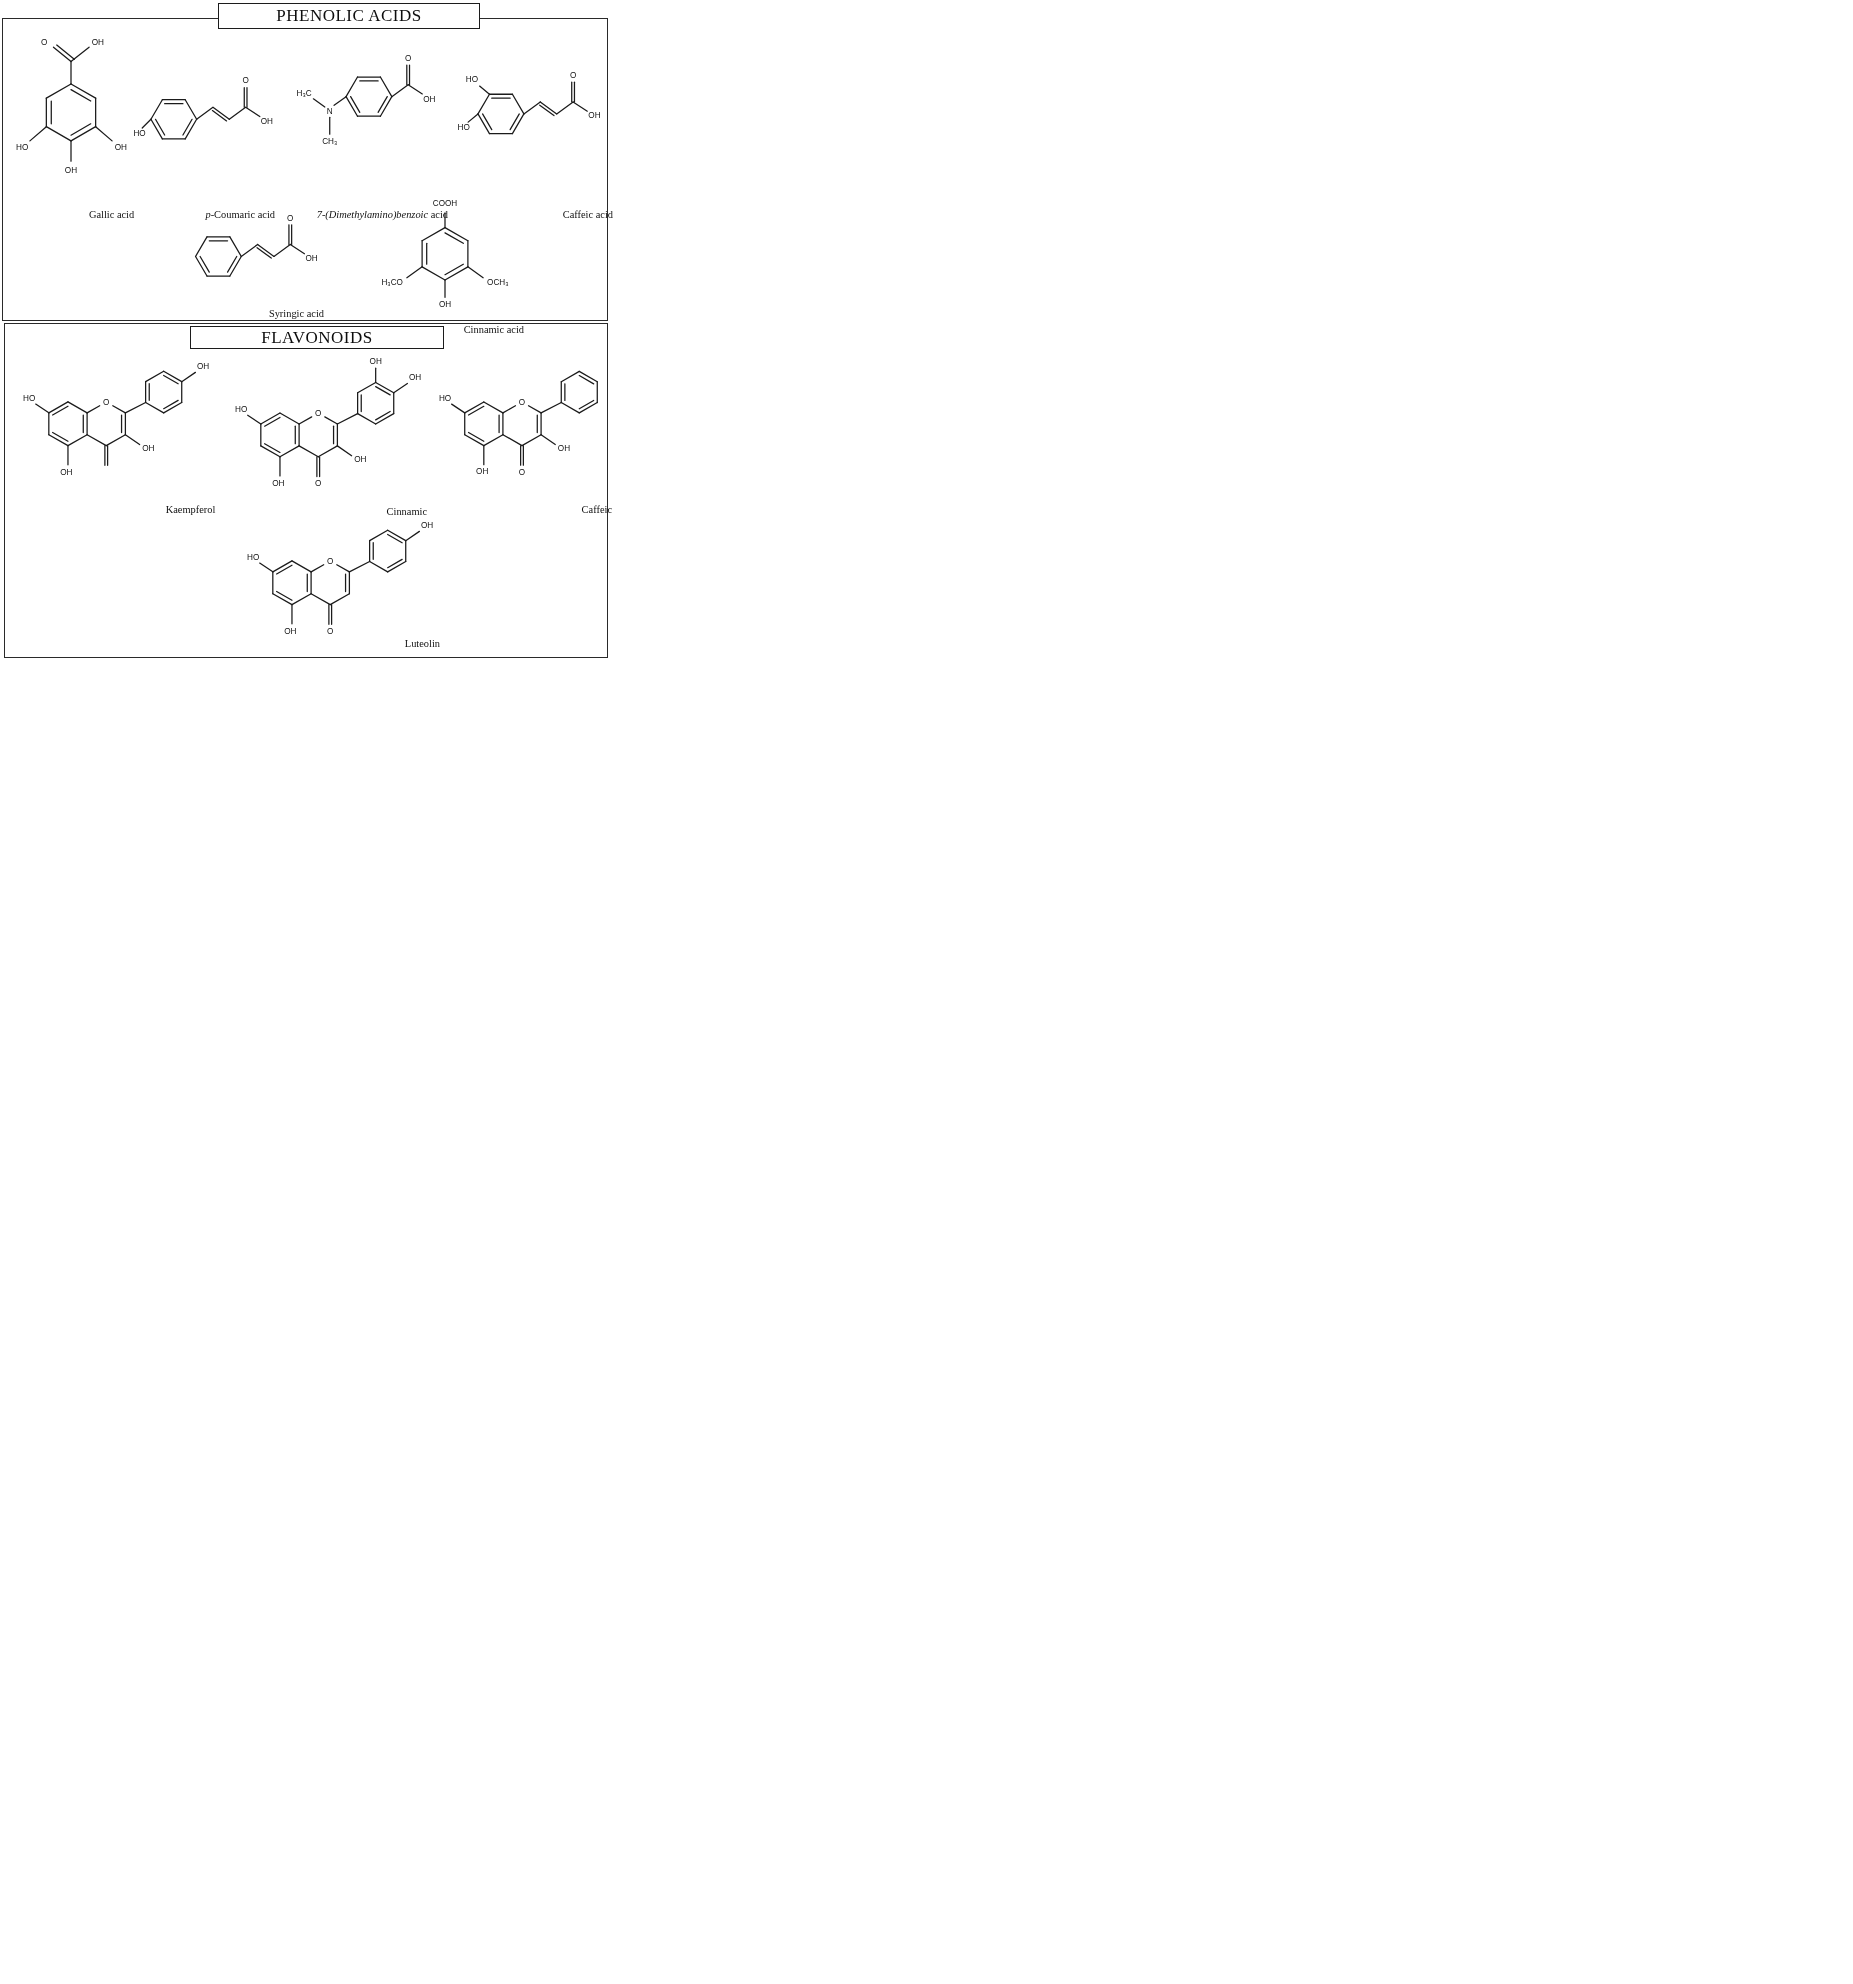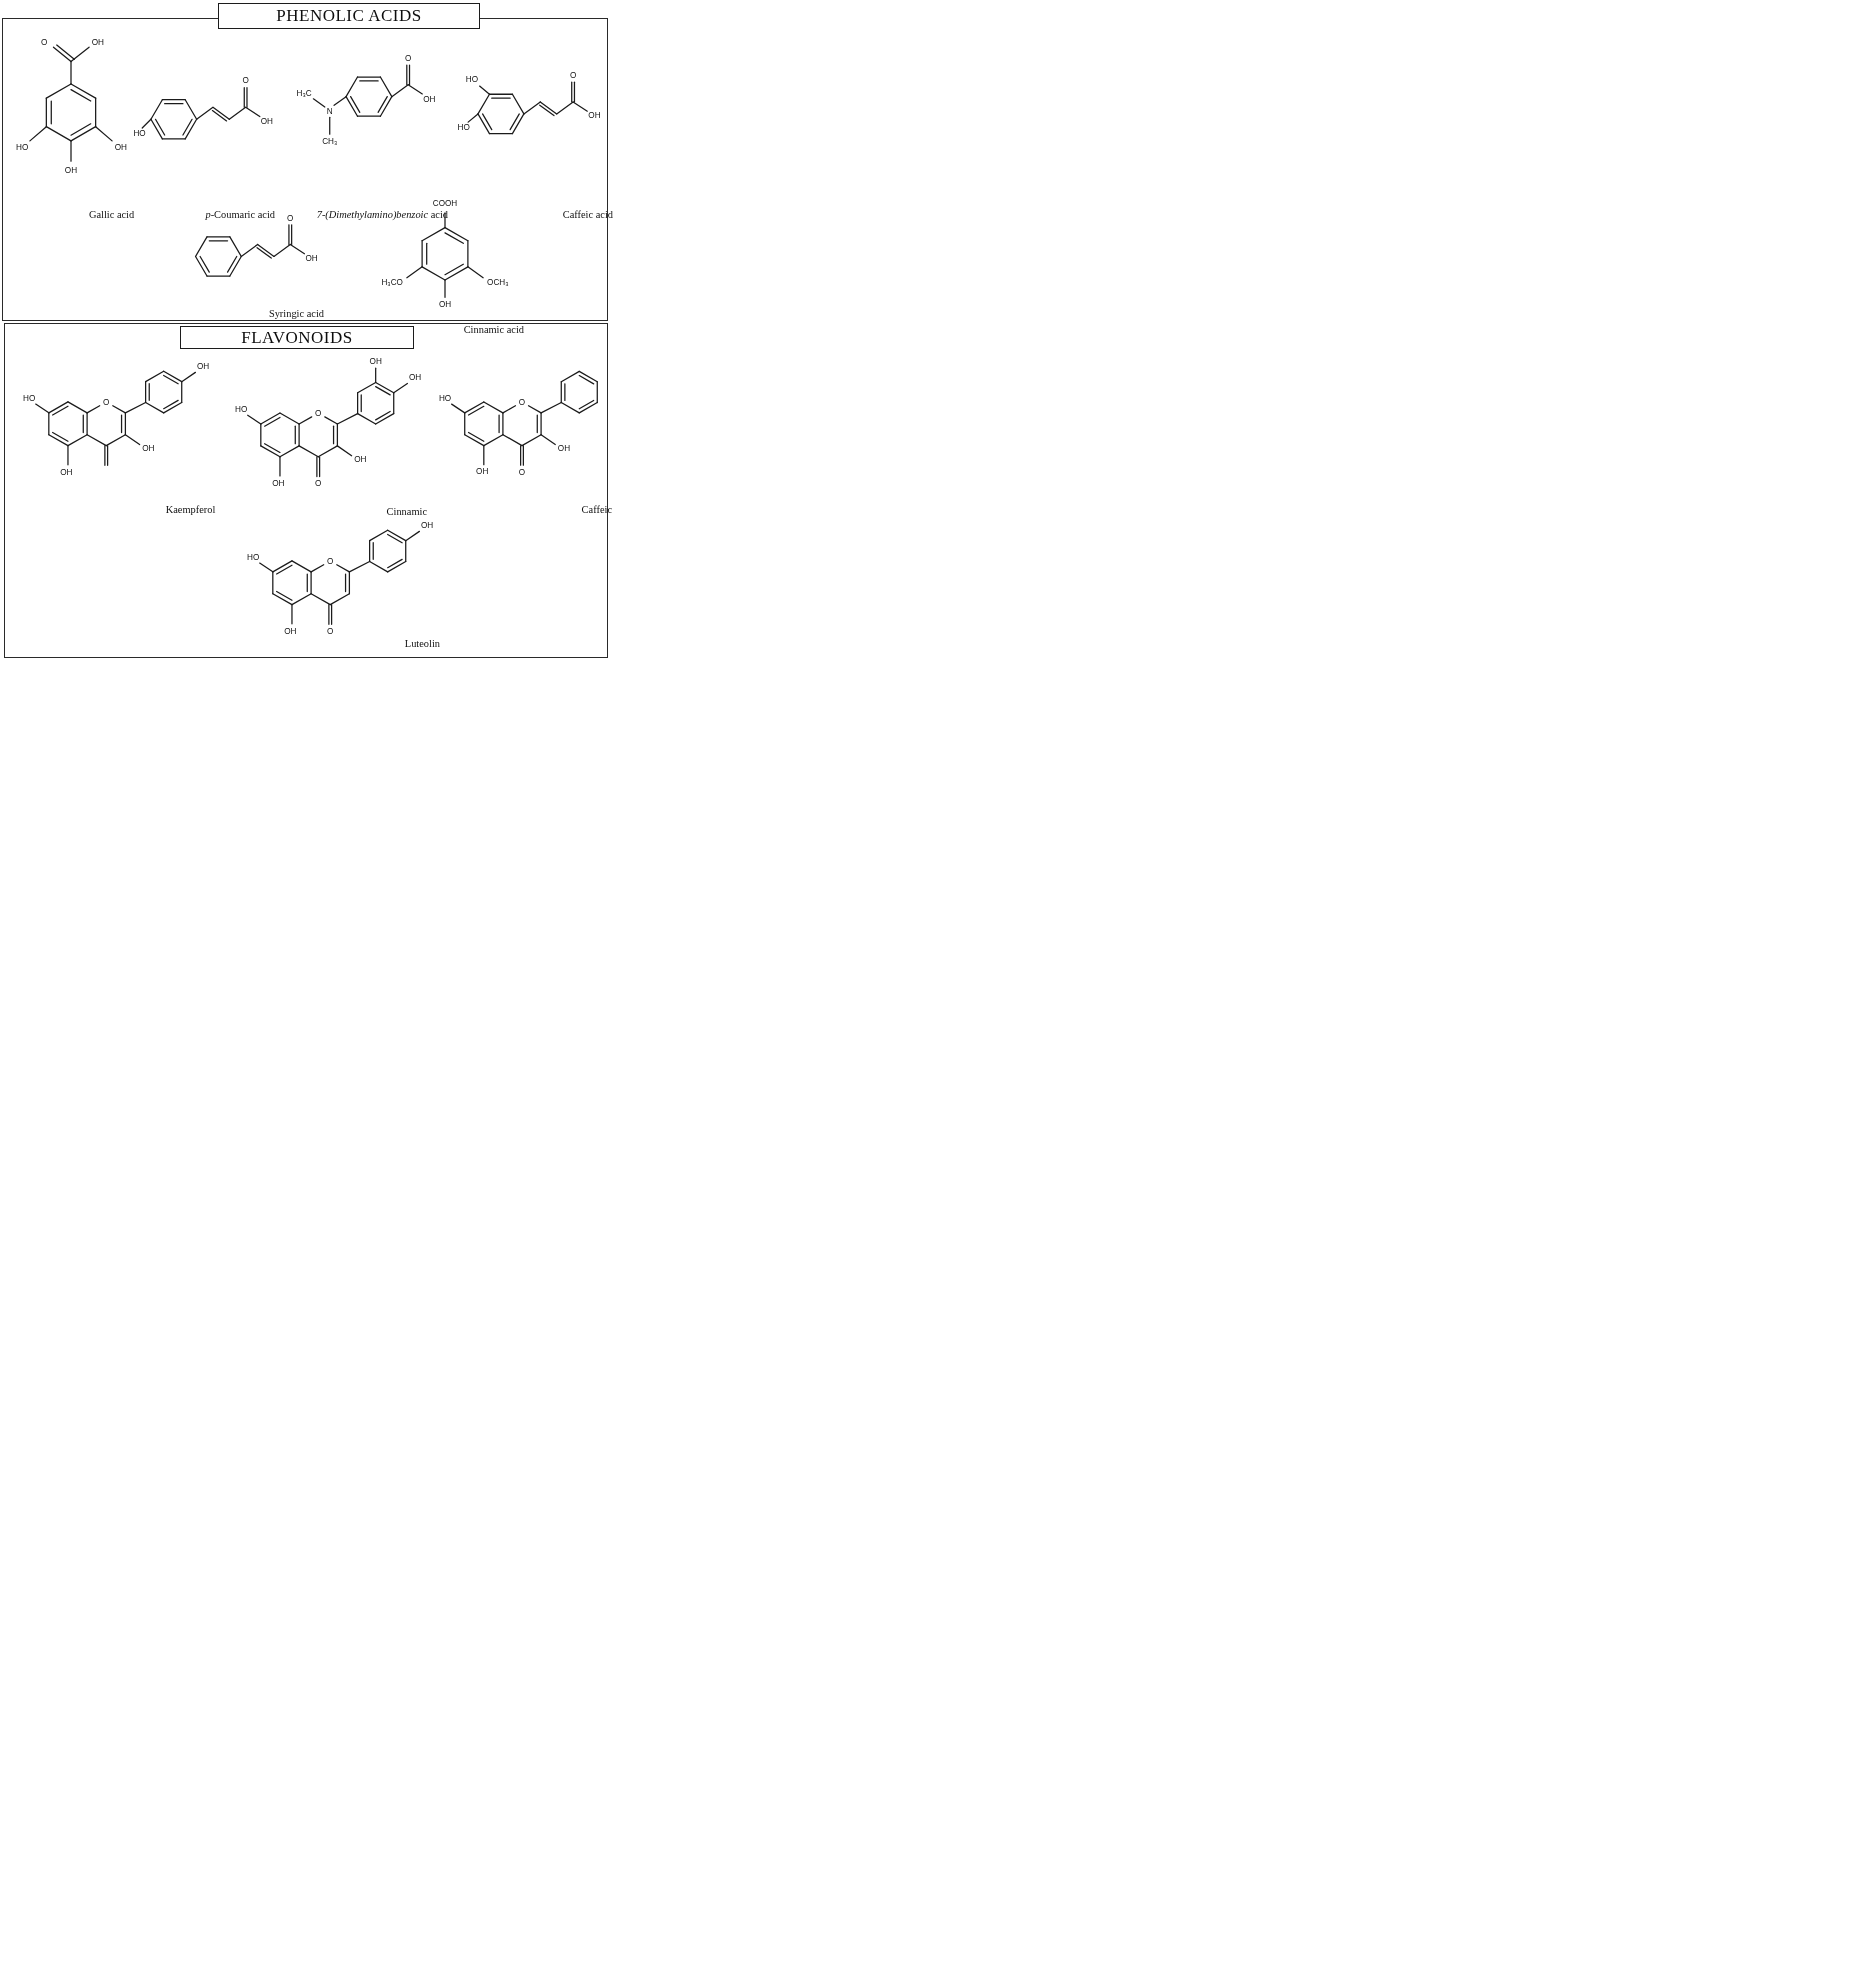--- a/index.html
+++ b/index.html
@@ -187,21 +187,21 @@
         </g>
       <text class="atom" x="145" y="28">COOH</text>
       <text class="atom" x="242" y="172">OCH₃</text>
       <text class="atom" x="48" y="172">H₃CO</text>
       <text class="atom" x="145" y="213">OH</text>
     </svg>
     <figcaption class="mol-name"><i></i><span>Cinnamic acid</span></figcaption>
   </figure>
 
   <div class="panel" style="left:3.8px;top:323px;width:604px;height:335px;"></div>
-  <div class="title-box" style="left:180px;top:326px;width:234px;height:23px;">
+  <div class="title-box" style="left:190px;top:326px;width:254px;height:23px;">
     <span>FLAVONOIDS</span>
   </div>
 
   <figure class="mol" style="left:15.3px;top:358px;width:200px;height:157px;margin:0;">
     <svg width="198" height="125" viewBox="0 0 362 228">
       <g>
         <line class="bond dbl" x1="60" y1="100" x2="95" y2="80"></line>
         <line class="bond" x1="95" y1="80" x2="130" y2="100"></line>
         <line class="bond dbl" x1="130" y1="100" x2="130" y2="140"></line>
         <line class="bond" x1="130" y1="140" x2="95" y2="160"></line>

